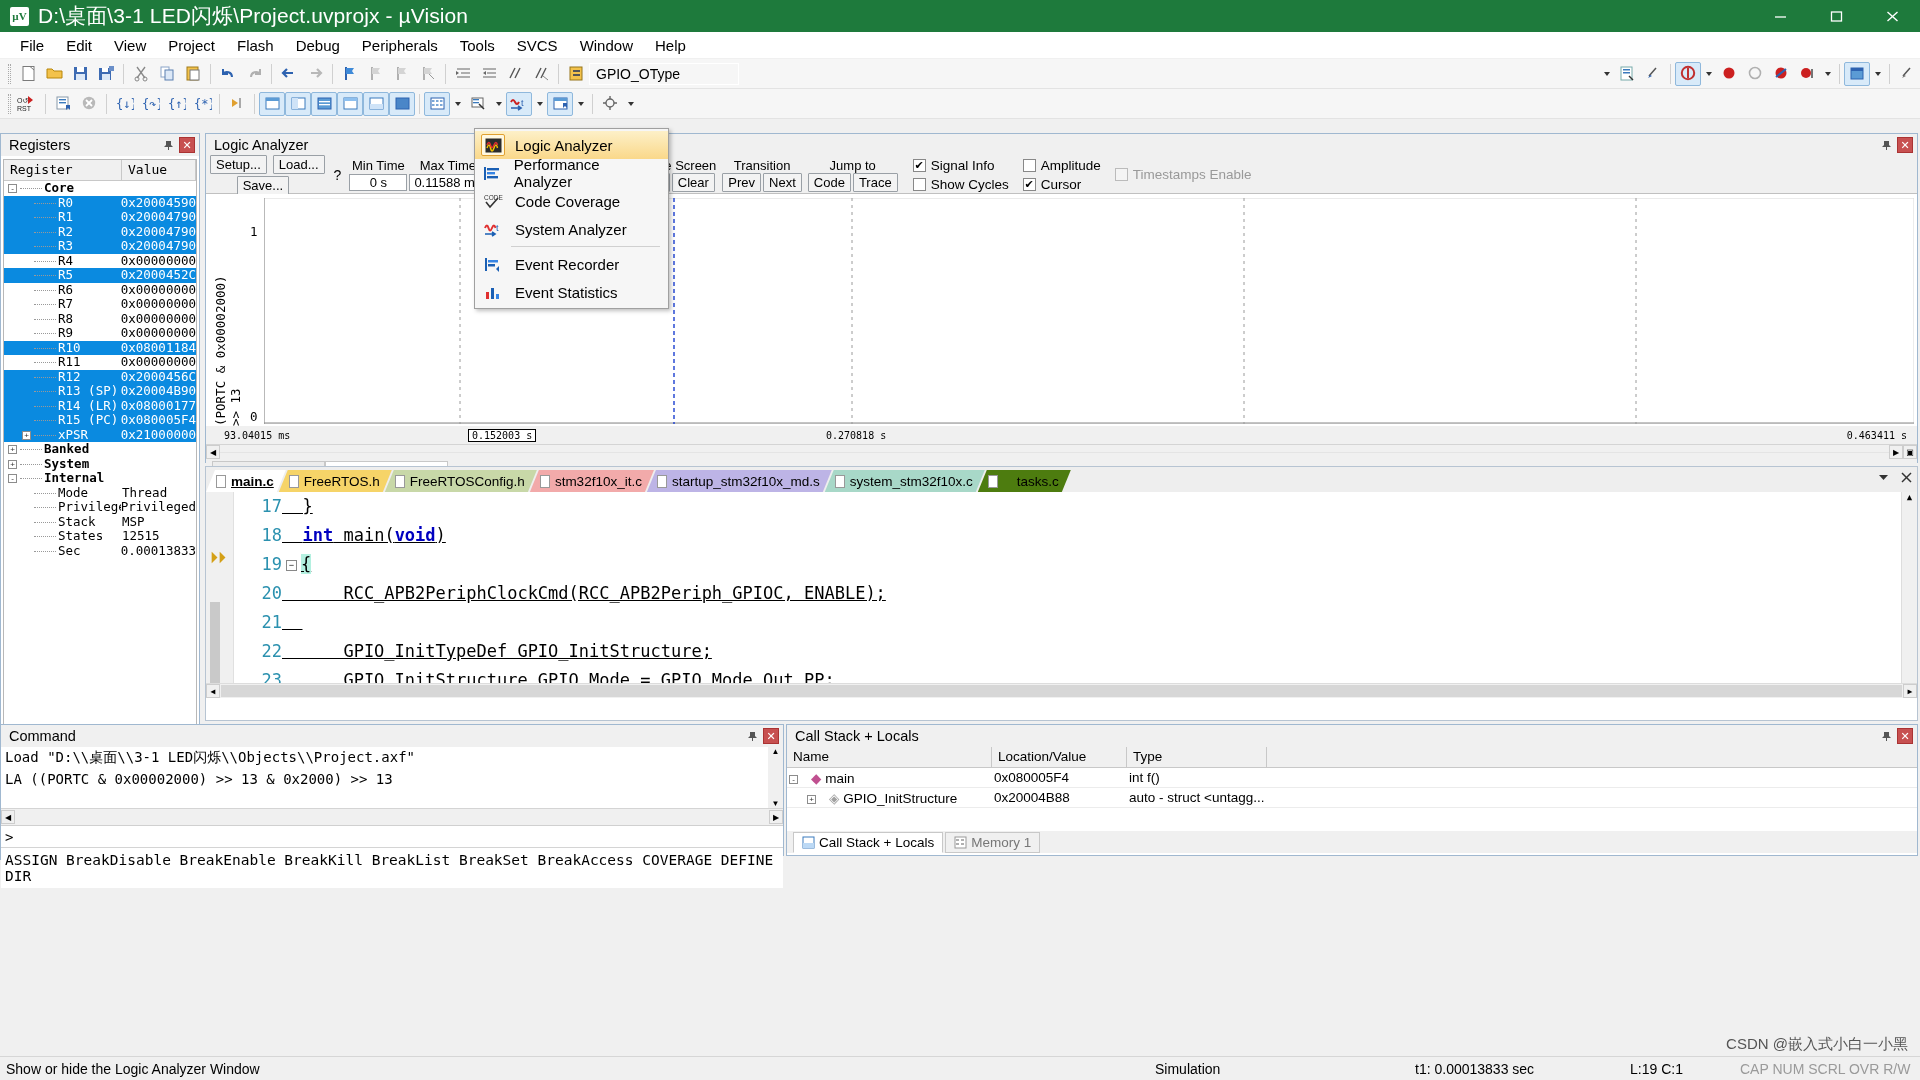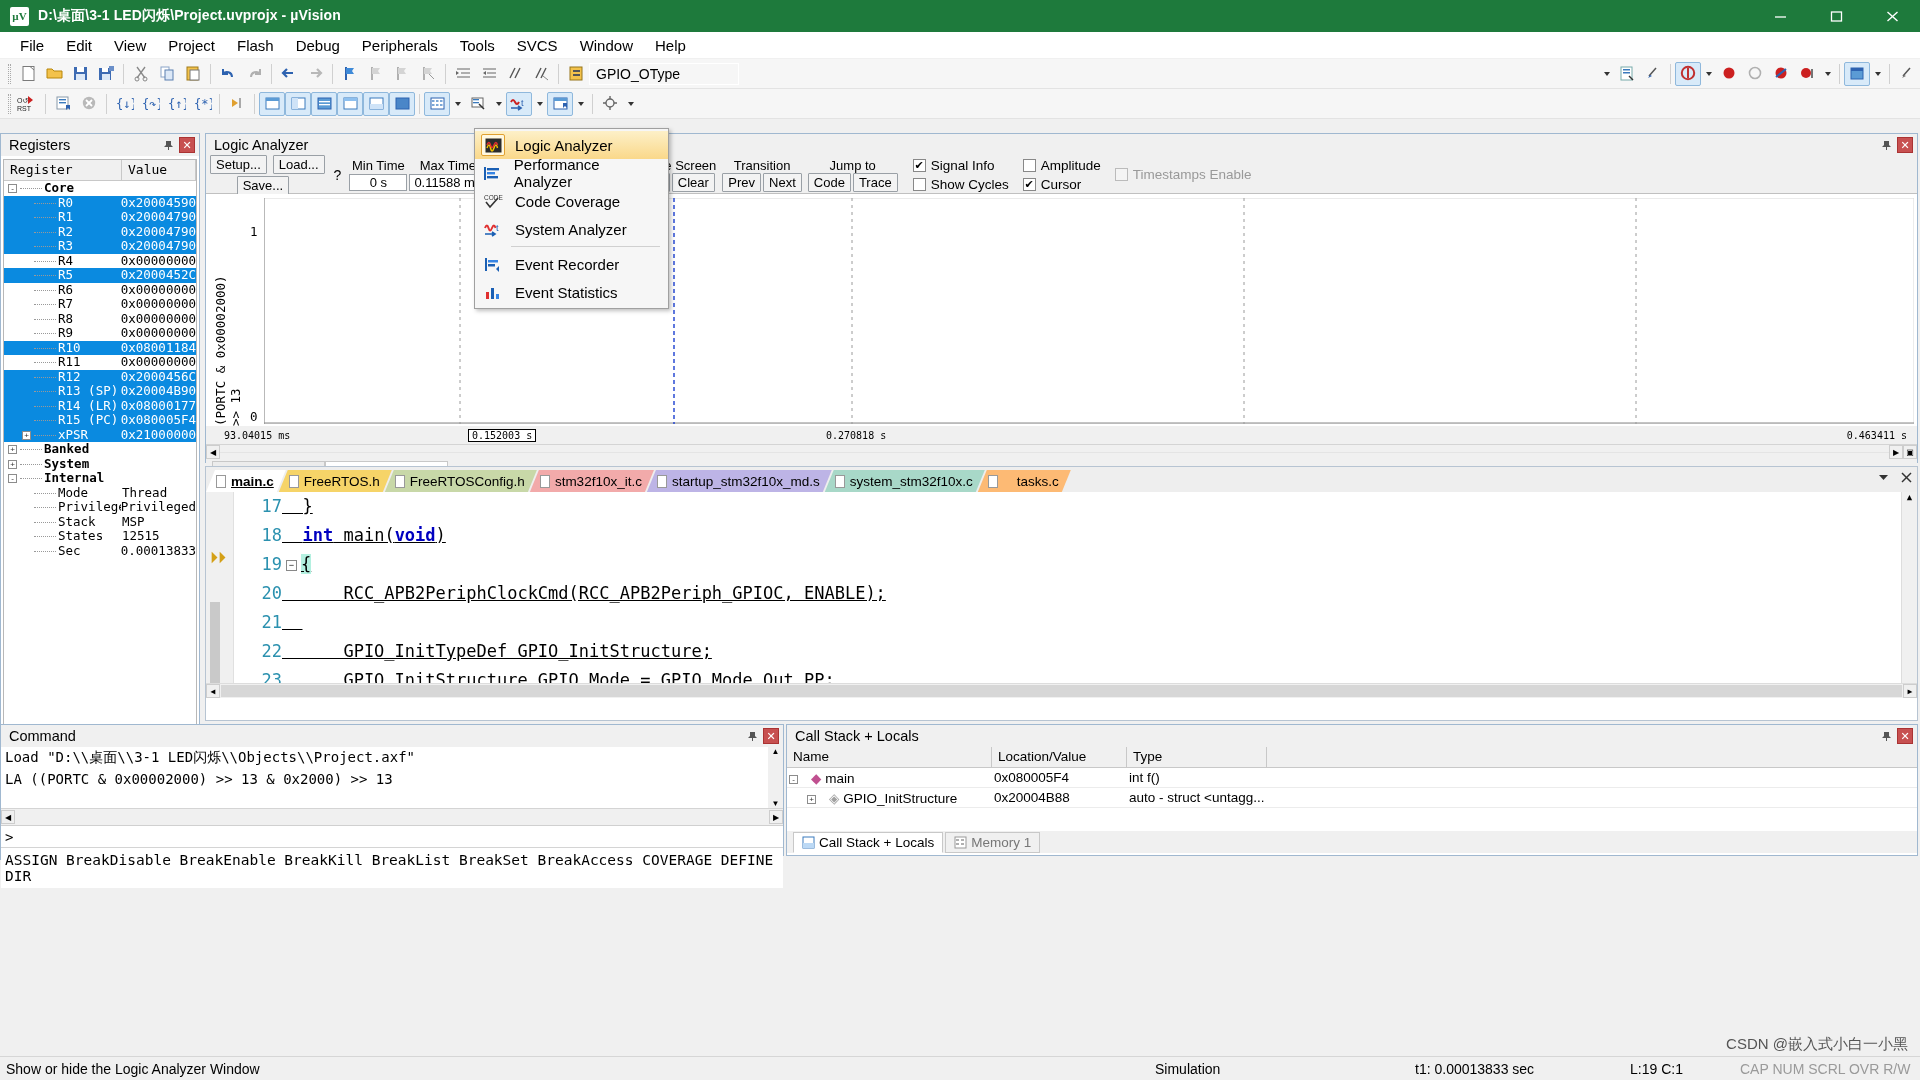--- a/index.html
+++ b/index.html
@@ -18,21 +18,21 @@
   .titlebar {
     height:32px; background:#1e7a3c; display:flex; align-items:center;
     color:#fff; padding-left:10px; position:relative;
   }
   .titlebar .tlogo {
     width:19px; height:19px; background:#ffffff; color:#1e7a3c;
     display:flex; align-items:center; justify-content:center;
     font-size:11px; font-weight:bold; border-radius:2px; margin-right:9px;
     font-family:"Liberation Serif", serif;
   }
-  .titlebar .ttext { font-size:14px; letter-spacing:0.1px;font-weight:bold; }
+  .titlebar .ttext { font-size:21px; letter-spacing:0.1px; }
   .winbtns { position:absolute; right:0; top:0; height:32px; display:flex; }
   .winbtn { width:56px; height:32px; display:flex; align-items:center; justify-content:center;
             color:#fff; font-size:15px; }
   .winbtn svg { display:block; }
 
   
   .menubar { height:27px; background:#fff; display:flex; align-items:center;
              padding-left:9px; border-bottom:1px solid #f0f0f0; }
   .menubar .mi { padding:3px 11px; font-size:15px; color:#000; }
 
@@ -884,21 +884,21 @@
             <span>stm32f10x_it.c</span>
           </div>
           <div class="ed-tab" style="background: rgb(189, 180, 230); z-index: 6;">
             <span class="fi"></span>
             <span>startup_stm32f10x_md.s</span>
           </div>
           <div class="ed-tab" style="background: rgb(168, 216, 200); z-index: 5;">
             <span class="fi"></span>
             <span>system_stm32f10x.c</span>
           </div>
-          <div class="ed-tab" style="background: #fdba74; z-index: 4; gap: 19px;">
+          <div class="ed-tab" style="background: #4d7c0f; z-index: 4; gap: 19px;">
             <span class="fi"></span>
             <span>tasks.c</span>
           </div>
         </div>
       <div class="ed-right">
         <span>
           <svg width="13" height="13">
               <path d="M2 4l4.5 5L11 4z" fill="#333"></path>
             </svg></span>
         <span>

